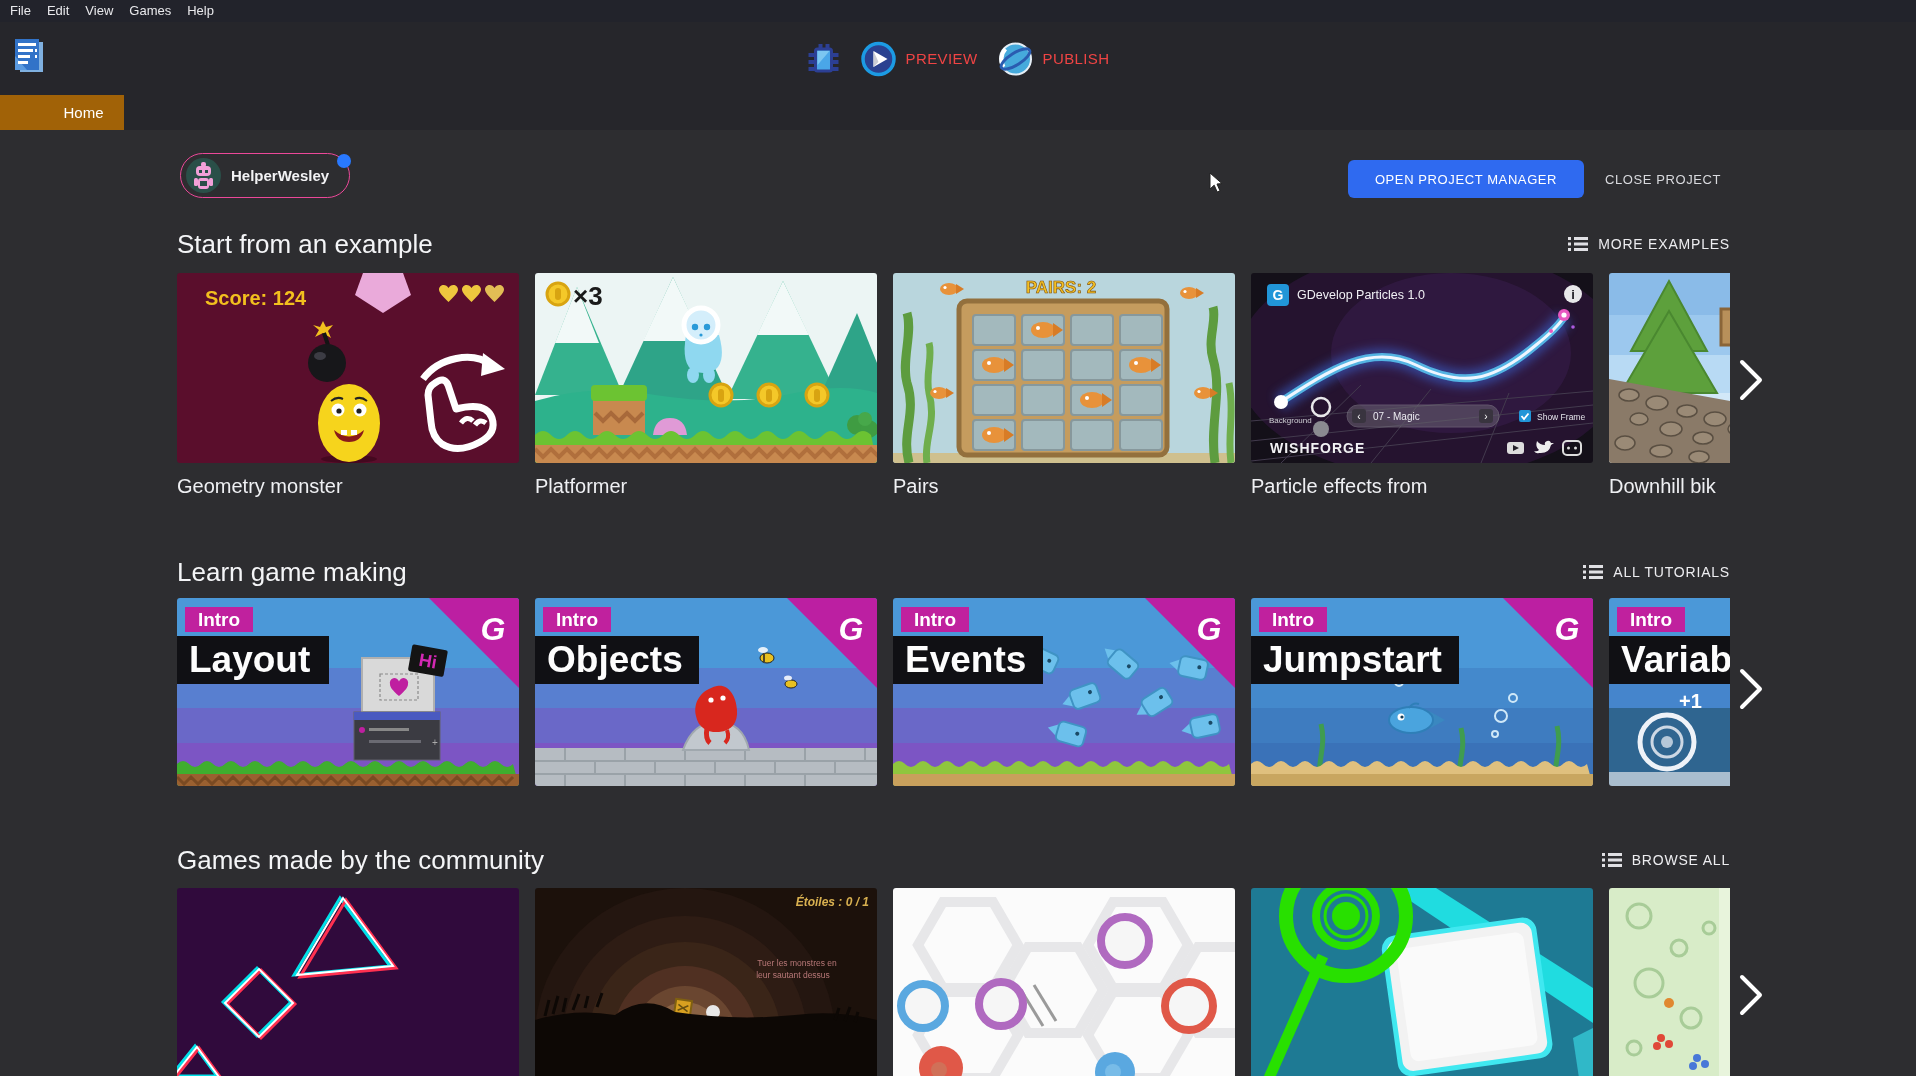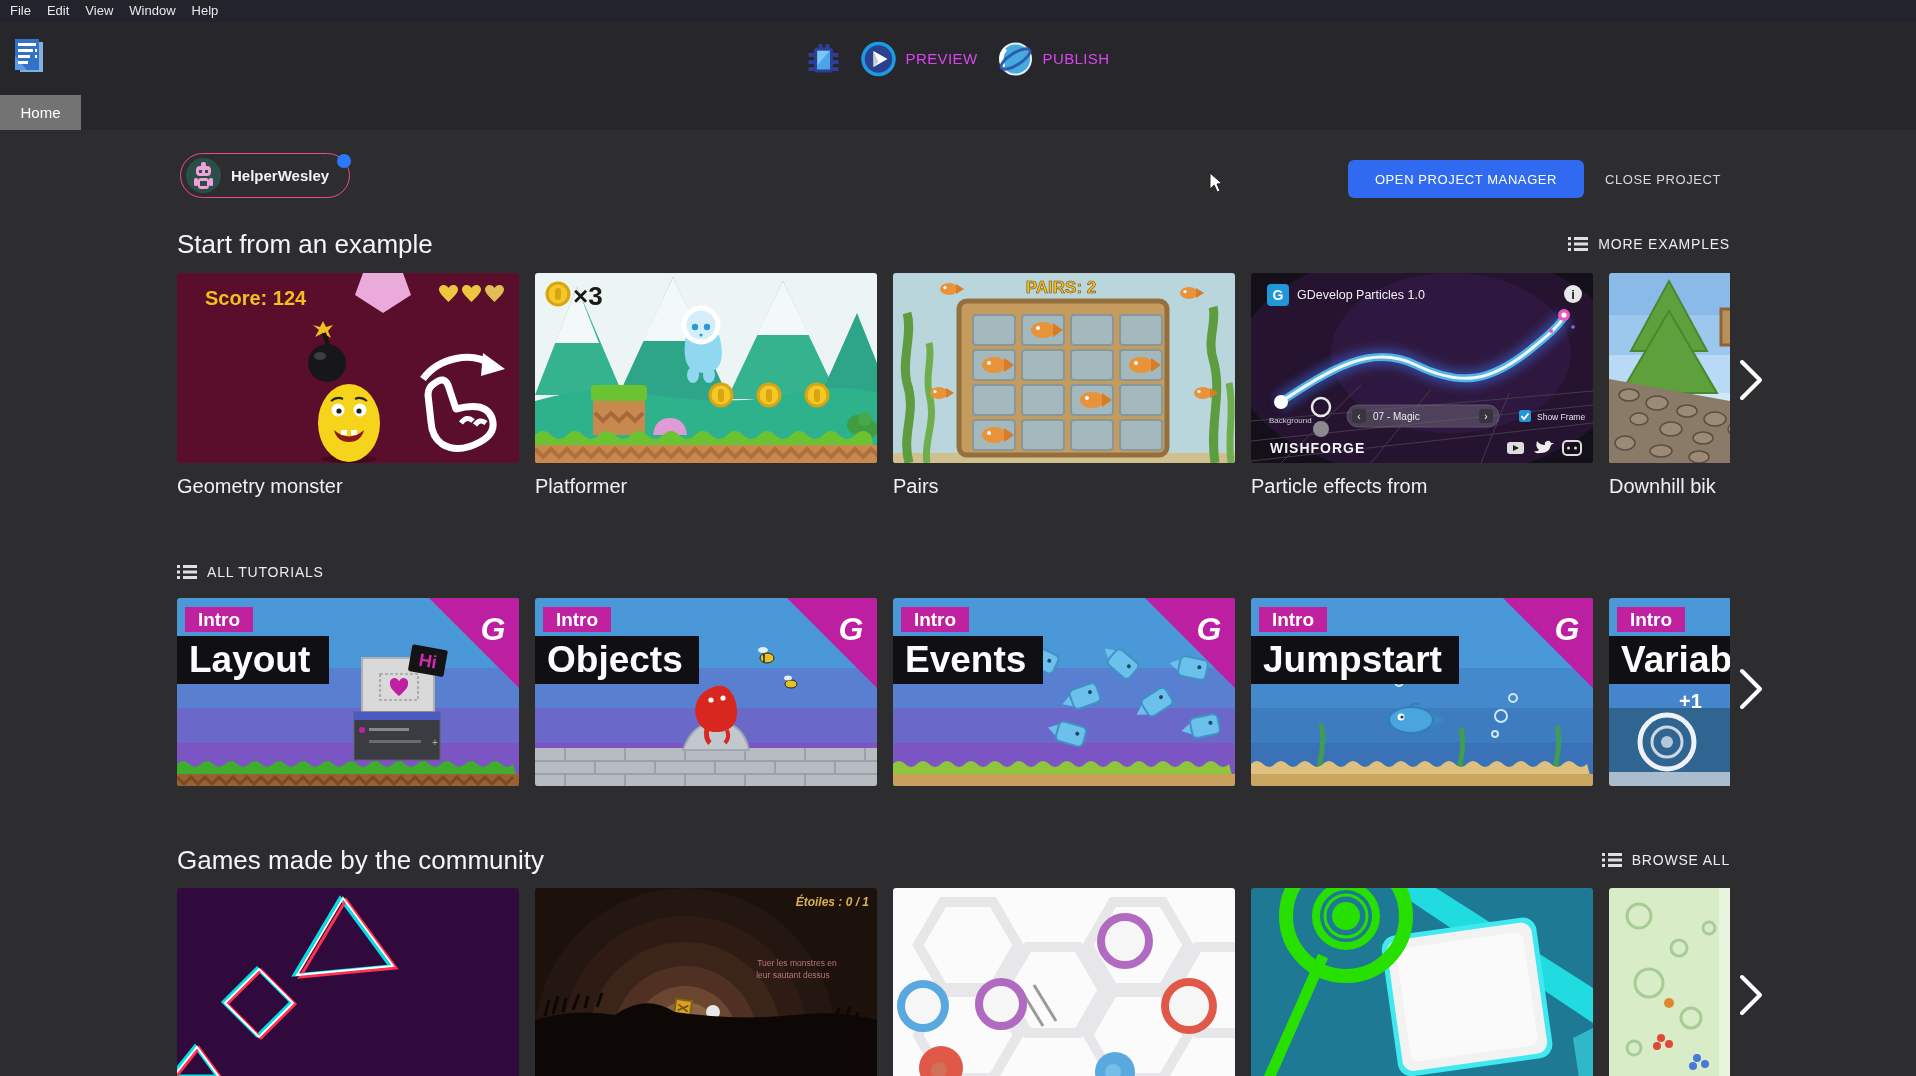--- a/index.html
+++ b/index.html
@@ -11,26 +11,26 @@
   
   .menubar{position:absolute;top:0;left:0;right:0;height:22px;background:#22232b;
            display:flex;align-items:center;padding-left:2px;z-index:30;}
   .menubar .mi{padding:0 8px;font-size:13px;color:#e9e9ec;line-height:22px;cursor:default;}
 
   
   .toolbar{position:absolute;top:22px;left:0;right:0;height:73px;background:#26262b;z-index:20;}
   .logo{position:absolute;left:12px;top:14px;}
   .tbcenter{position:absolute;left:50%;top:0;height:73px;transform:translateX(-50%);
             display:flex;align-items:center;gap:20px;}
-  .tbbtn{display:flex;align-items:center;gap:9px;color:#d946ef;font-size:15px;letter-spacing:.4px;justify-content:space-between;}
+  .tbbtn{display:flex;align-items:center;gap:9px;color:#ef4444;font-size:15px;letter-spacing:.4px;justify-content:space-between;}
 
   
   .tabbar{position:absolute;top:95px;left:0;right:0;height:35px;background:#26262b;z-index:20;}
-  .tab{width:81px;height:35px;background:#737373;color:#fff;font-size:15px;
-       display:flex;align-items:center;justify-content:center;}
+  .tab{width:81px;height:35px;background:#a16207;color:#fff;font-size:15px;
+       display:flex;align-items:center;justify-content:center;padding-left:43px;}
 
   
   .content{position:absolute;top:130px;left:0;right:0;bottom:0;background:#2d2d30;}
 
   .chip{position:absolute;left:180px;top:23px;height:45px;border:1px solid #ec4899;border-radius:23px;
         display:flex;align-items:center;gap:10px;padding:0 20px 0 5px;box-sizing:border-box;}
   .chip .nm{color:#f3f3f5;font-size:15px;font-weight:700;}
   .notifdot{position:absolute;left:337px;top:24px;width:14px;height:14px;border-radius:50%;background:#2979ff;}
 
   .btn-primary{position:absolute;left:1348px;top:30px;width:236px;height:38px;background:#2f6af0;
@@ -59,21 +59,21 @@
 </style>
 </head>
 <body>
 
 <div class="page">
 
   <div class="menubar">
     <span class="mi">File</span>
     <span class="mi">Edit</span>
     <span class="mi">View</span>
-    <span class="mi">Window</span>
+    <span class="mi">Games</span>
     <span class="mi">Help</span>
   </div>
 
   <div class="toolbar">
     <span class="logo">
       <svg width="34" height="40" viewBox="0 0 34 40">
         <rect x="8" y="6" width="23" height="30" fill="#7fb0e0"></rect>
         <rect x="3" y="3" width="24" height="31" fill="#3273c8"></rect>
         <polygon points="3,34 3,20 15,34" fill="#5a9ae0"></polygon>
         <rect x="6" y="7" width="18" height="3" fill="#fff"></rect>
@@ -422,20 +422,21 @@
       </div>
     </div>
 
     <span class="chev chev1">
       <svg width="26" height="44" viewBox="0 0 26 44">
           <polyline points="4,4 22,22 4,40" stroke="#fff" stroke-width="4" fill="none" stroke-linecap="round" stroke-linejoin="round"></polyline>
         </svg>
     </span>
 
     <div class="shead s2head">
+      <h2>Learn game making</h2>
       <div class="slink">
         <svg width="20" height="16" viewBox="0 0 20 16">
           <g fill="#e0e0e4">
             <rect y="1" width="3" height="3"></rect>
               <rect x="6" y="1" width="14" height="3"></rect>
             <rect y="6.5" width="3" height="3"></rect>
               <rect x="6" y="6.5" width="14" height="3"></rect>
             <rect y="12" width="3" height="3"></rect>
               <rect x="6" y="12" width="14" height="3"></rect>
           </g>

